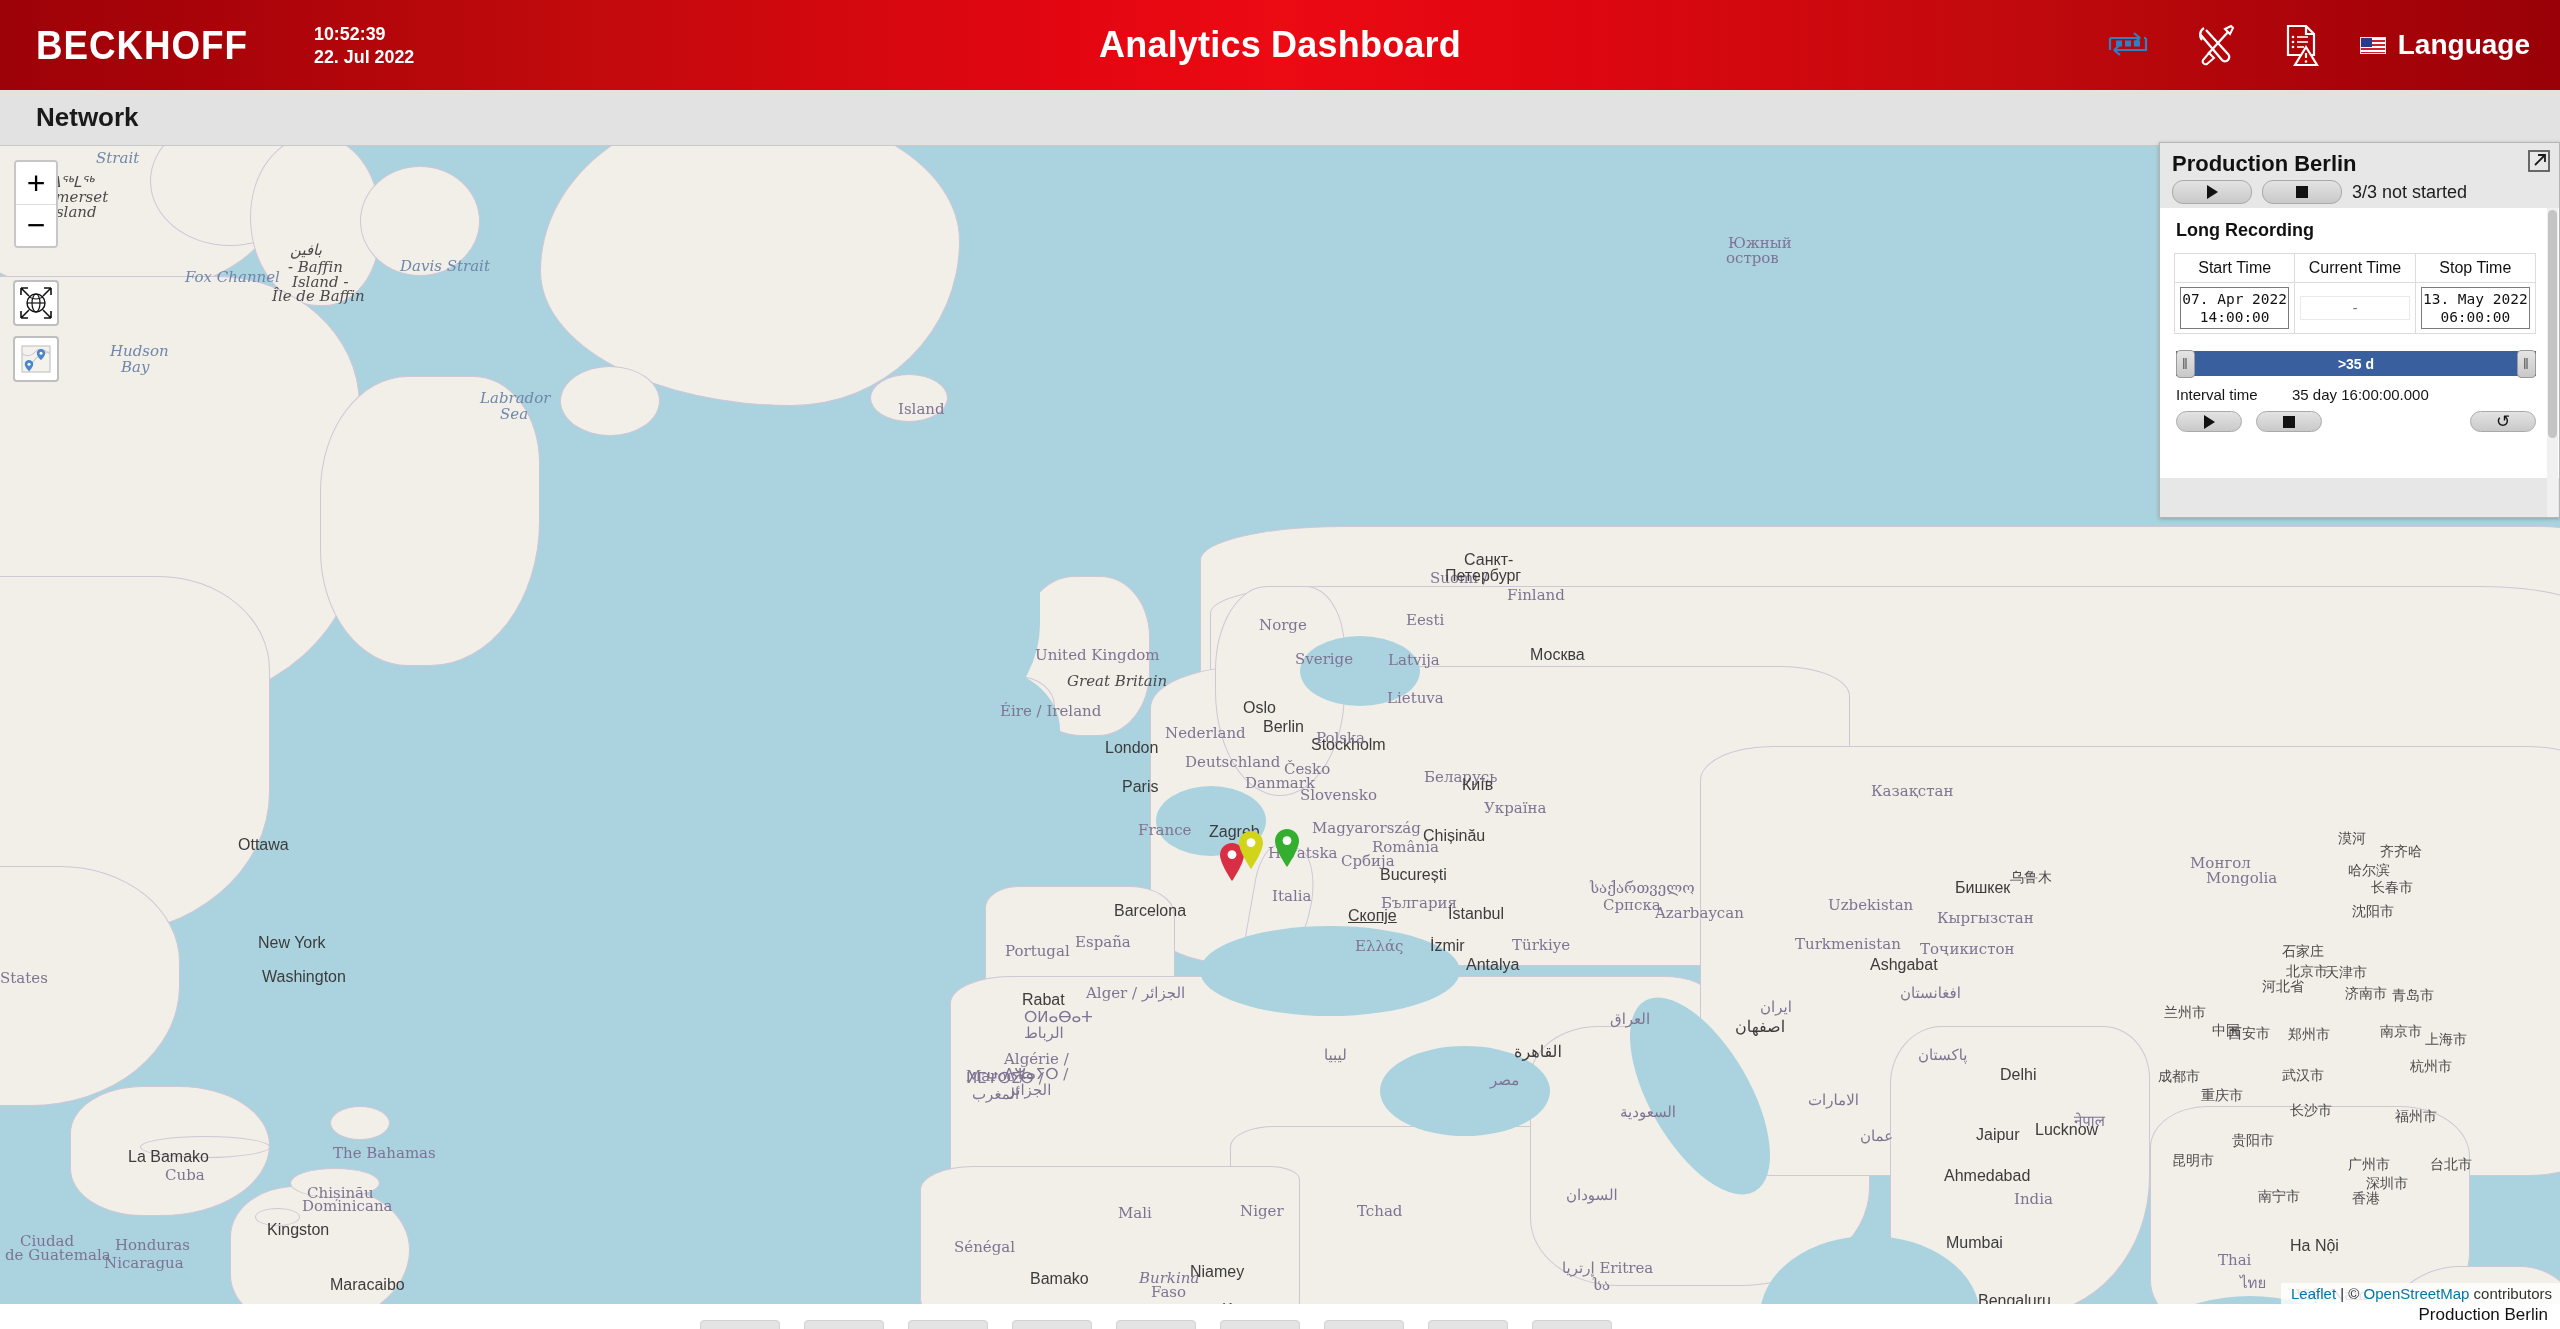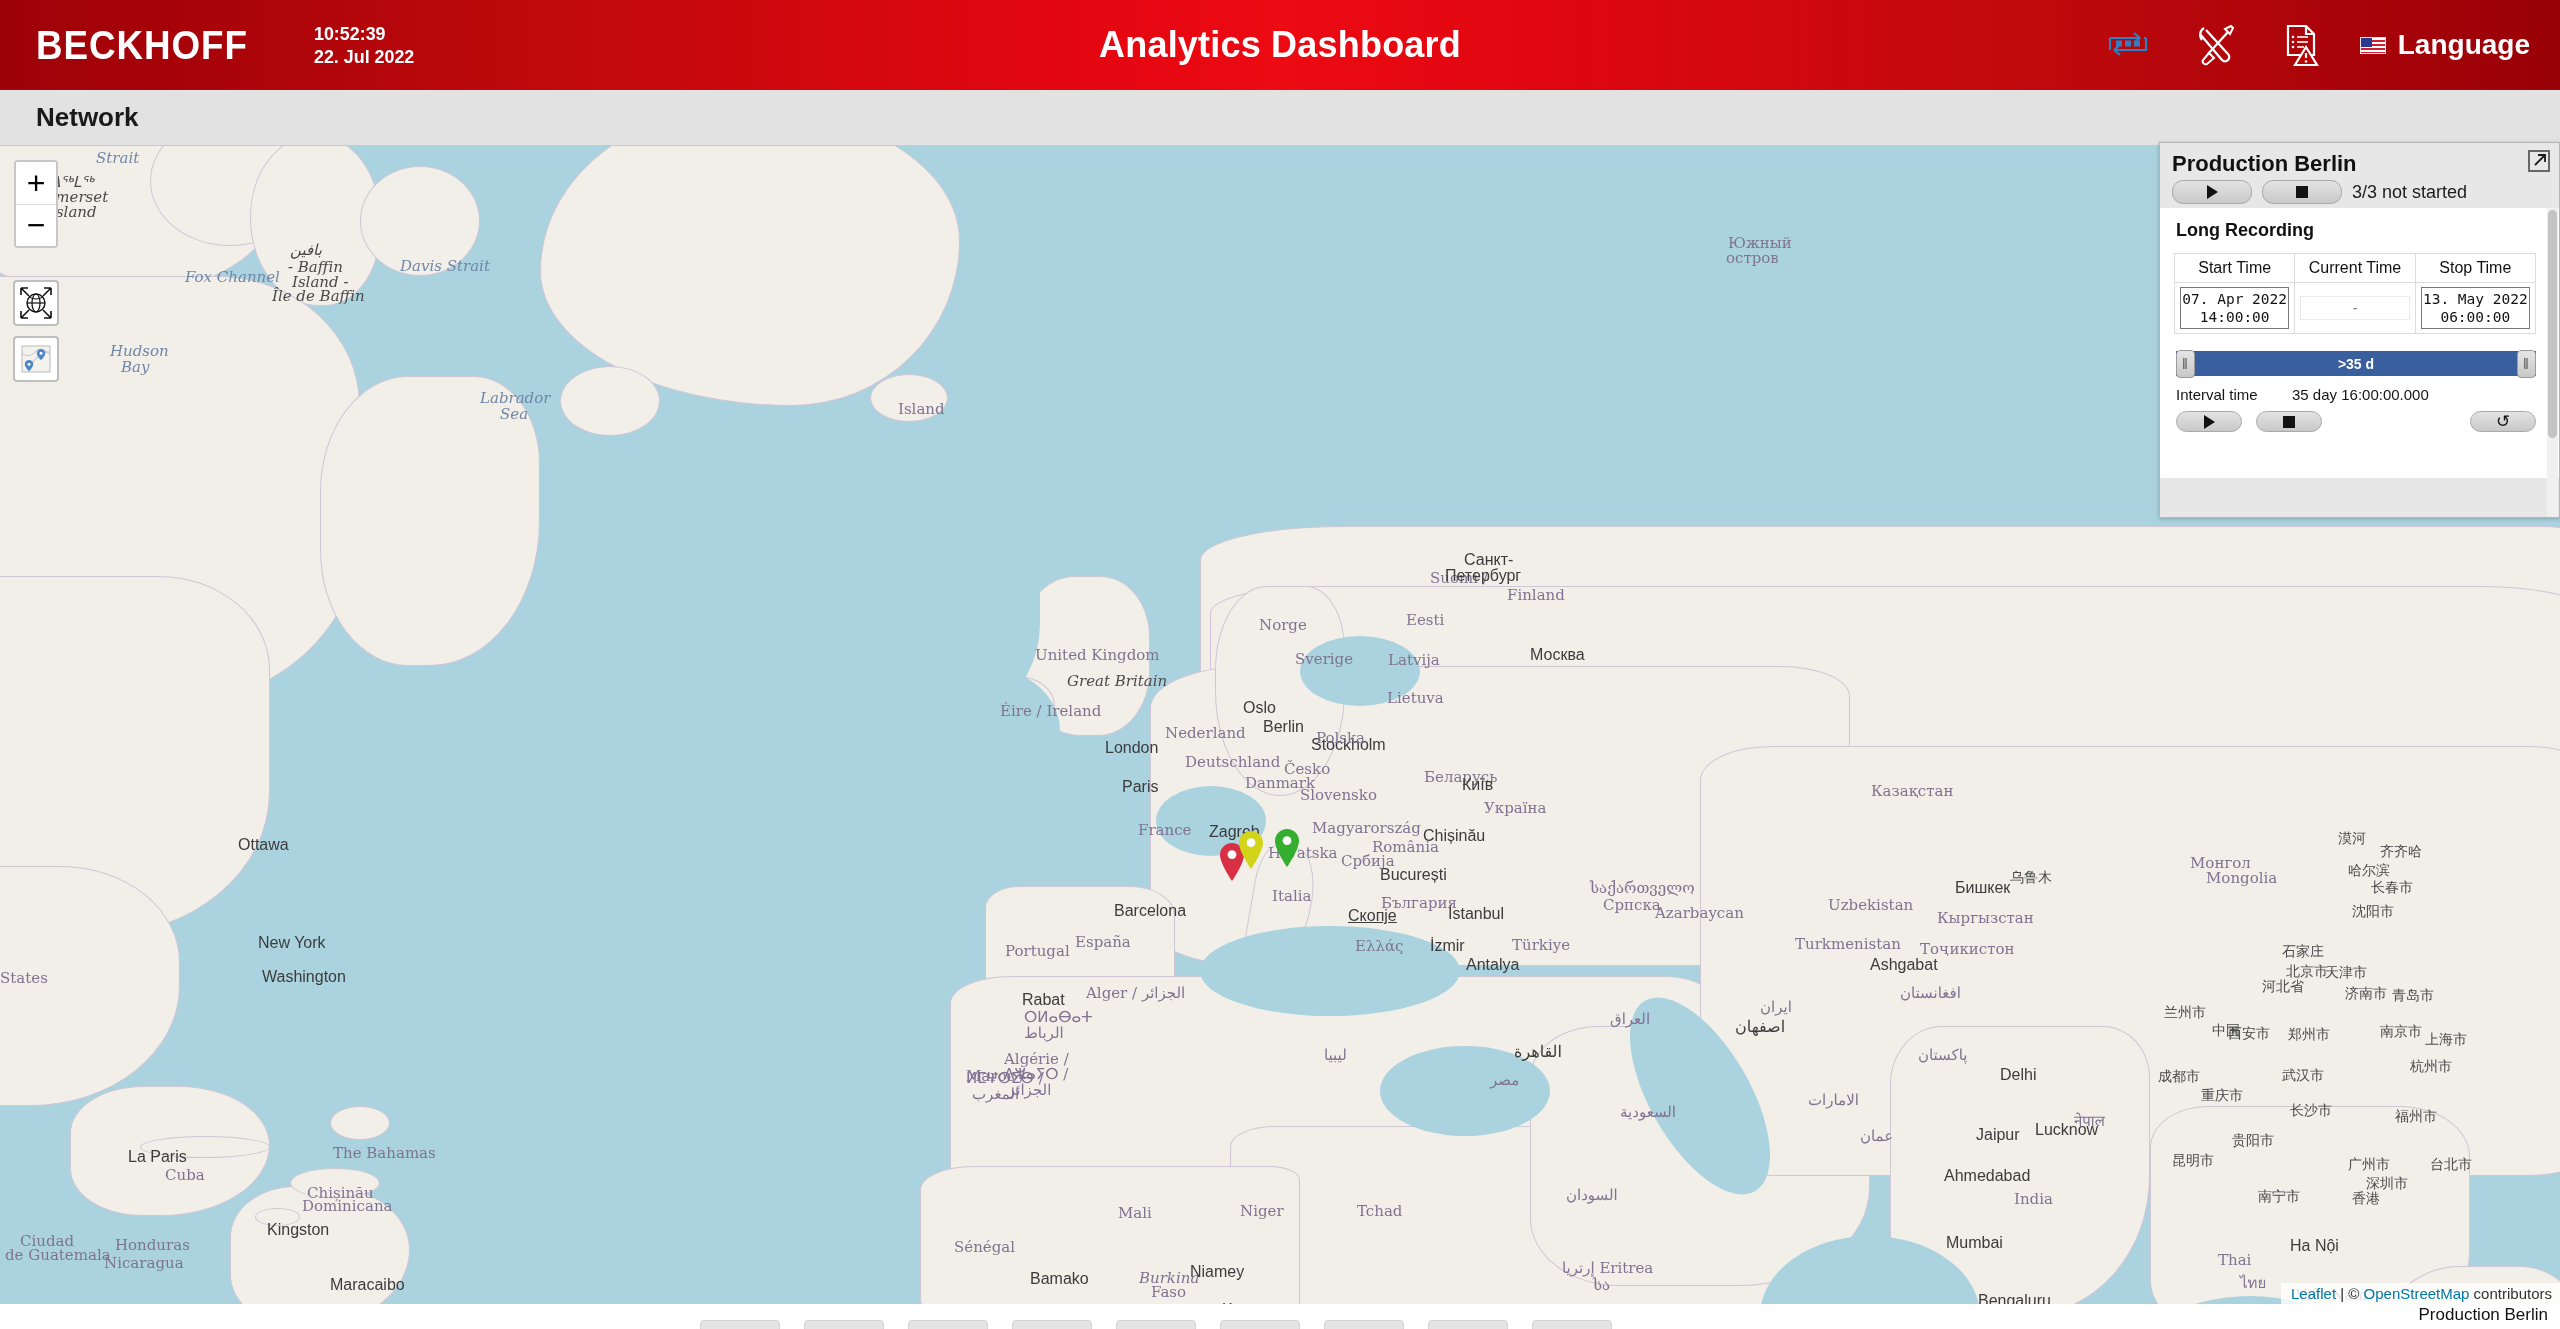--- a/index.html
+++ b/index.html
@@ -341,21 +341,21 @@
       <div class="maplabel sea" style="left: 121px; top: 212px;">Bay</div>
       <div class="maplabel sea" style="left: 480px; top: 243px;">Labrador</div>
       <div class="maplabel sea" style="left: 500px; top: 259px;">Sea</div>
       <div class="maplabel " style="left: 898px; top: 254px;">Island</div>
       <div class="maplabel " style="left: 1728px; top: 88px;">Южный</div>
       <div class="maplabel " style="left: 1726px; top: 103px;">остров</div>
       <div class="maplabel city" style="left: 238px; top: 690px;">Ottawa</div>
       <div class="maplabel city" style="left: 258px; top: 788px;">New York</div>
       <div class="maplabel city" style="left: 262px; top: 822px;">Washington</div>
       <div class="maplabel " style="left: 0px; top: 823px;">States</div>
-      <div class="maplabel city" style="left: 128px; top: 1002px;">La Paris</div>
+      <div class="maplabel city" style="left: 128px; top: 1002px;">La Bamako</div>
       <div class="maplabel " style="left: 165px; top: 1020px;">Cuba</div>
       <div class="maplabel " style="left: 333px; top: 998px;">The Bahamas</div>
       <div class="maplabel " style="left: 307px; top: 1038px;">Chișinău</div>
       <div class="maplabel " style="left: 302px; top: 1051px;">Dominicana</div>
       <div class="maplabel city" style="left: 267px; top: 1075px;">Kingston</div>
       <div class="maplabel " style="left: 115px; top: 1090px;">Honduras</div>
       <div class="maplabel " style="left: 20px; top: 1086px;">Ciudad</div>
       <div class="maplabel " style="left: 5px; top: 1100px;">de Guatemala</div>
       <div class="maplabel " style="left: 104px; top: 1108px;">Nicaragua</div>
       <div class="maplabel city" style="left: 330px; top: 1130px;">Maracaibo</div>

